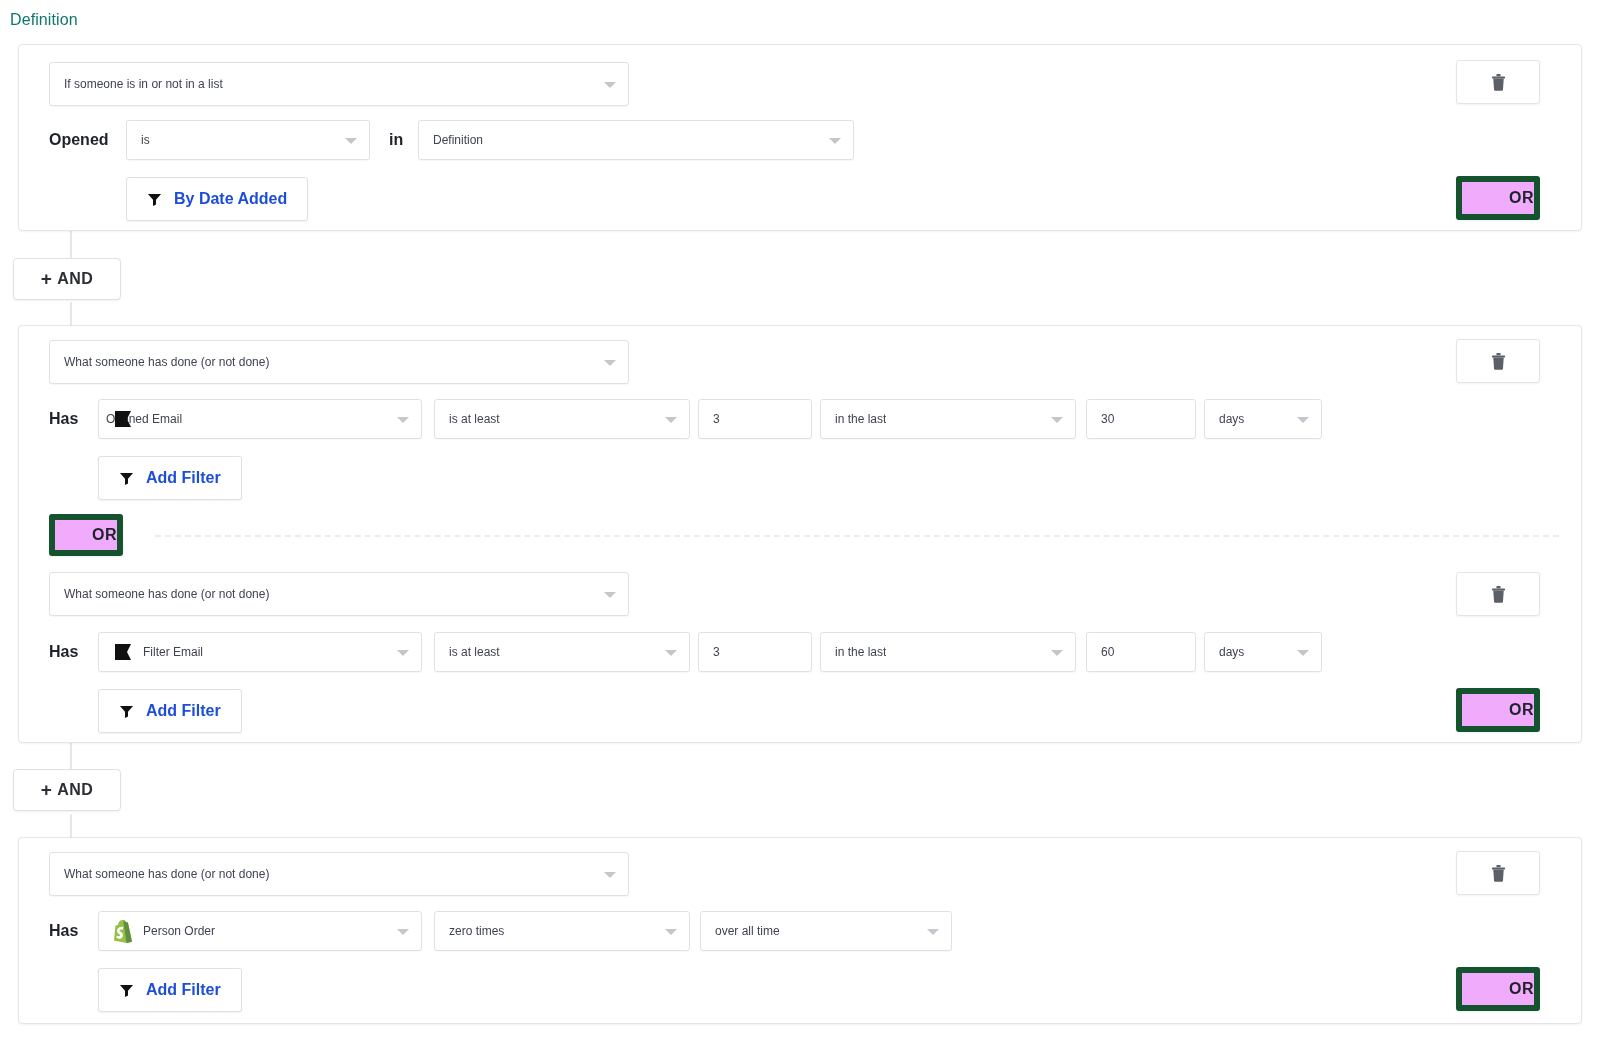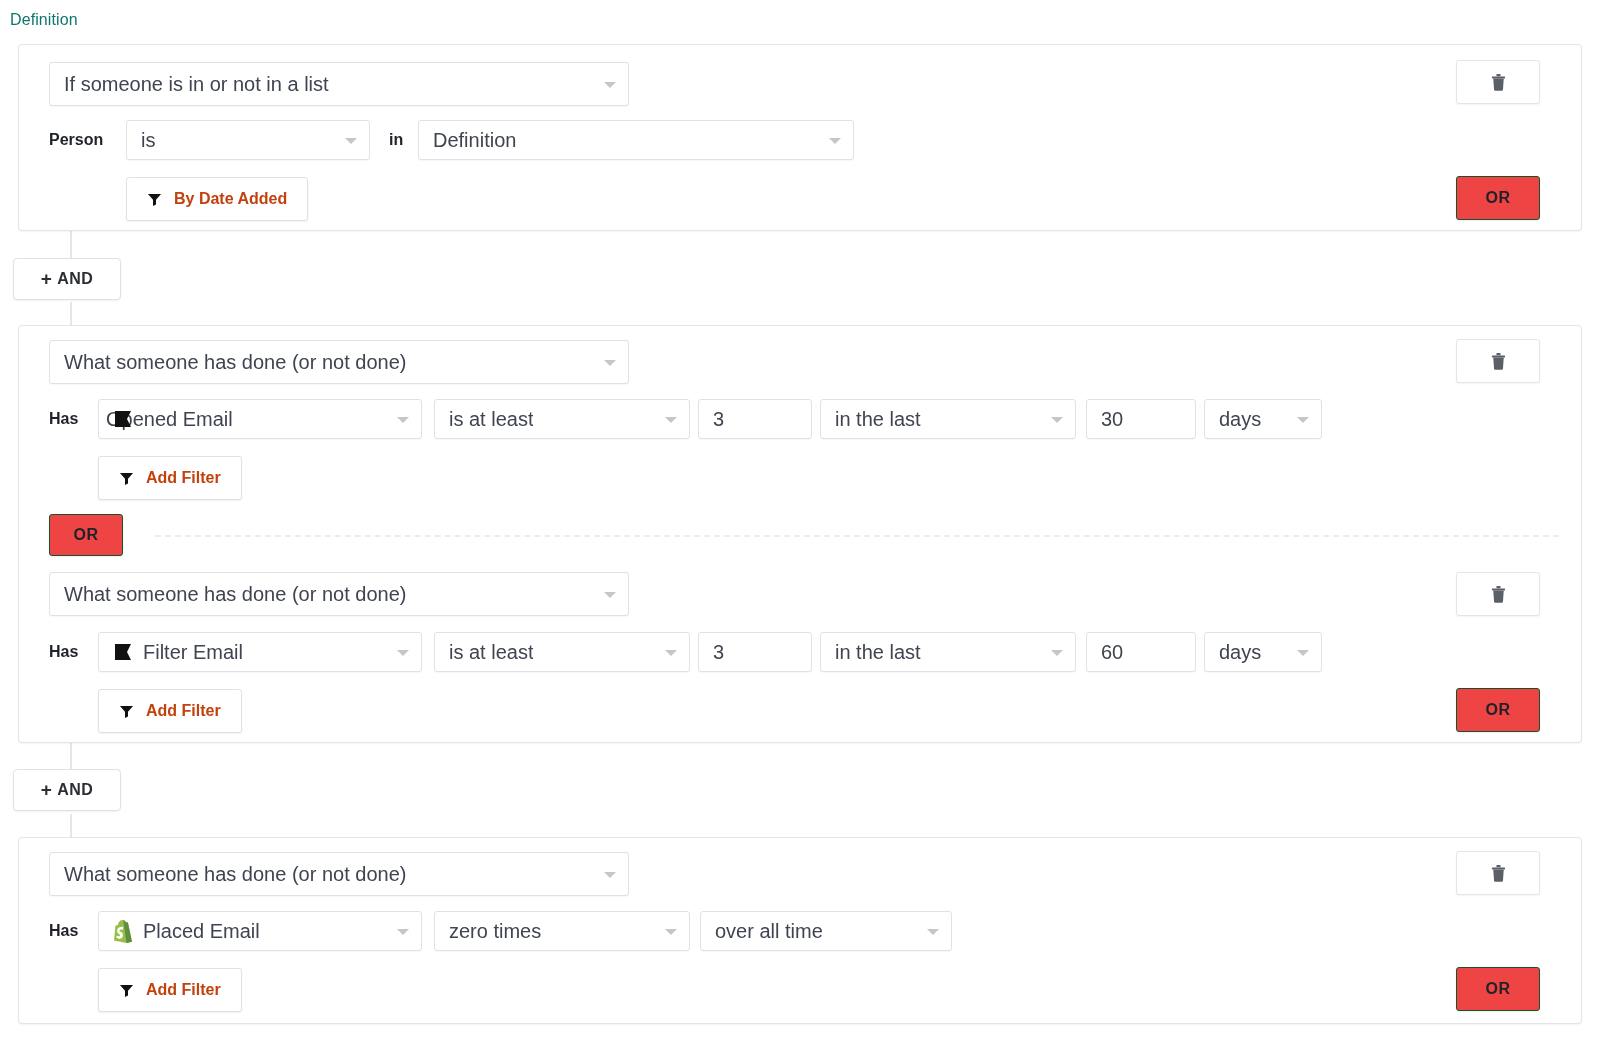--- a/index.html
+++ b/index.html
@@ -68,21 +68,21 @@
   .and-plus { font-size: 19px; font-weight: bold; line-height: 1; position: relative; top: -1px; }
 
   
   .select, .textfield {
     position: absolute;
     background: #fff;
     border: 1px solid #dfe1e4;
     border-radius: 3px;
     height: 40px;
     display: flex; align-items: center;
-    font-size: 20px;
+    font-size: 12px;
     color: #3f4450;
     padding: 0 14px;
     cursor: pointer;
     box-shadow: 0 1px 1px rgba(16,24,40,.03);
   }
   .textfield { cursor: text; }
   .select .caret {
     position: absolute;
     right: 12px; top: 50%;
     margin-top: -2px;
@@ -115,46 +115,46 @@
   
   .pill-btn {
     position: absolute;
     height: 44px;
     background: #fff;
     border: 1px solid #dfe1e4;
     border-radius: 3px;
     box-shadow: 0 1px 2px rgba(16,24,40,.06);
     display: flex; align-items: center; justify-content: center;
     gap: 12px;
-    font-size: 16px; font-weight: bold; color: #c2410c;
+    font-size: 16px; font-weight: bold; color: #1d4ed8;
     cursor: pointer;
     padding: 0 20px;
   }
 
   
   .trash-btn {
     position: absolute;
     width: 84px; height: 44px;
     background: #fff;
     border: 1px solid #e3e5e8;
     border-radius: 3px;
     box-shadow: 0 1px 2px rgba(16,24,40,.05);
     display: flex; align-items: center; justify-content: center;
     cursor: pointer;
   }
 
   
   .or-btn {
     position: absolute;
     width: 84px; height: 44px;
-    background: #ef4444;
-    border: 1px solid #14532d;
+    background: #f0abfc;
+    border: 6px solid #14532d;
     border-radius: 3px;
     box-shadow: 0 1px 2px rgba(16,24,40,.07);
-    display: flex; align-items: center; justify-content: center;
+    display: flex; align-items: center; justify-content: flex-end;
     font-size: 16px; font-weight: bold; color: #1f2329;
     letter-spacing: .5px;
     cursor: pointer;
   }
   .or-btn.small { width: 74px; height: 42px; }
 
   
   .or-sep {
     position: absolute;
     left: 136px;
@@ -181,21 +181,21 @@
   <div class="connector" id="conn-3"></div>
   <div class="connector" id="conn-4"></div>
 
   <div class="card" id="card-1">
 
     <div class="select" style="left:30px; top:17px; width:580px; height:44px;">
       <span class="txt">If someone is in or not in a list</span>
       <span class="caret"></span>
     </div>
 
-    <div class="inline-label" style="left:30px; top:75px;">Person</div>
+    <div class="inline-label" style="left:30px; top:75px;">Opened</div>
 
     <div class="select" style="left:107px; top:75px; width:244px;">
       <span class="txt">is</span>
       <span class="caret"></span>
     </div>
 
     <div class="inline-label" style="left:370px; top:75px;">in</div>
 
     <div class="select" style="left:399px; top:75px; width:436px;">
       <span class="txt">Definition</span>
@@ -378,21 +378,21 @@
     <div class="select with-icon" style="left:79px; top:73px; width:324px;">
       <span class="ic shopify-ic">
         <svg width="21" height="23" viewBox="0 0 21 23">
           <path d="M14.6 2.3c-.1-.1-.3-.1-.4-.1l-1.3.3c-.5-1.4-1.3-2.2-2.4-2.2h-.2C9.9.1 9.6 0 9.2 0 6.6 0 5.3 3.2 4.9 4.9l-1.8.6c-.6.2-.6.2-.7.7L1 20.6 13.5 23 19 21.7 14.9 2.6c0-.1 0-.2-.3-.3z" fill="#95bf47"></path>
           <path d="M14.2 2.2l-1.3.3c-.5-1.4-1.3-2.2-2.4-2.2h-.2L13.5 23 19 21.7 14.9 2.6c-.1-.2-.2-.3-.4-.4h-.3z" fill="#5e8e3e"></path>
           <path d="M10.3 7.2l-.7 2.5s-.8-.4-1.7-.3c-1.4.1-1.4 1-1.4 1.2.1 1.2 3.2 1.5 3.4 4.3.1 2.2-1.2 3.7-3.1 3.8-2.3.1-3.5-1.2-3.5-1.2l.5-2.1s1.3.9 2.3.9c.6 0 .9-.5.8-.9-.1-1.6-2.6-1.5-2.8-4.1-.2-2.1 1.2-4.3 4.3-4.5 1.2-.1 1.9.4 1.9.4z" fill="#ffffff"></path>
           <path d="M9.7 3.2c-.1 0-.2 0-.3.1-.1 0-.1 0-.2.1-.6.8-.9 1.9-1 2.5l1.7-.5c-.1-.9-.1-1.6-.2-2.2z" fill="#95bf47"></path>
           <path d="M9.2 1.1c.2 0 .3.1.4.2-.7.4-1.5 1.3-1.8 3.1l-1.4.4c.4-1.4 1.4-3.7 2.8-3.7z" fill="#95bf47"></path>
         </svg>
       </span>
-      <span class="txt">Placed Email</span>
+      <span class="txt">Person Order</span>
       <span class="caret"></span>
     </div>
 
     <div class="select" style="left:415px; top:73px; width:256px;">
       <span class="txt">zero times</span>
       <span class="caret"></span>
     </div>
 
     <div class="select" style="left:681px; top:73px; width:252px;">
       <span class="txt">over all time</span>

